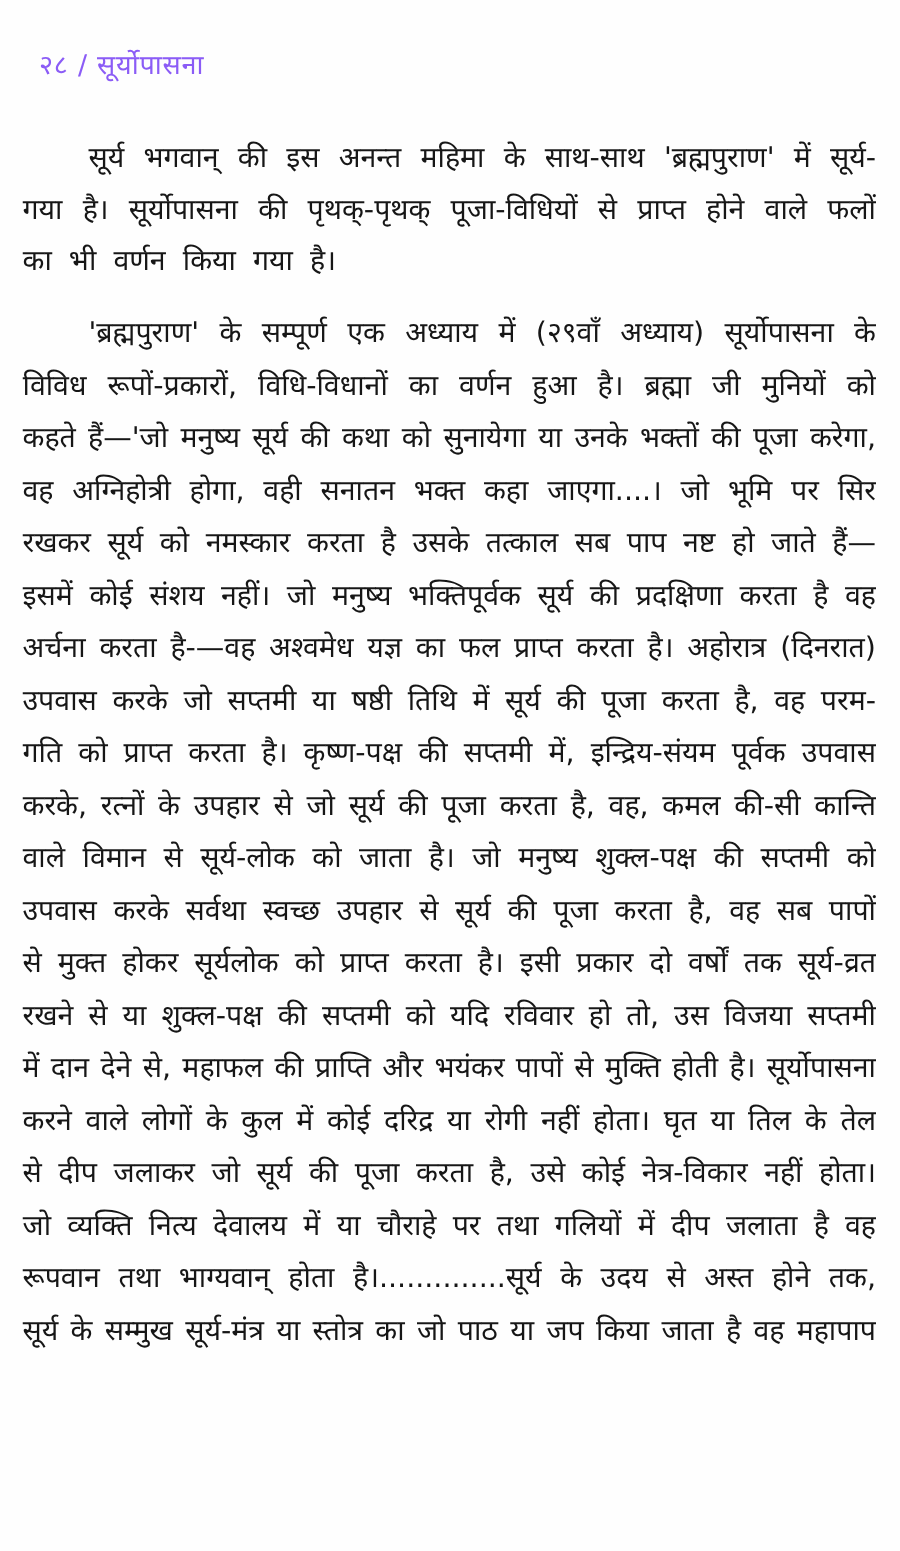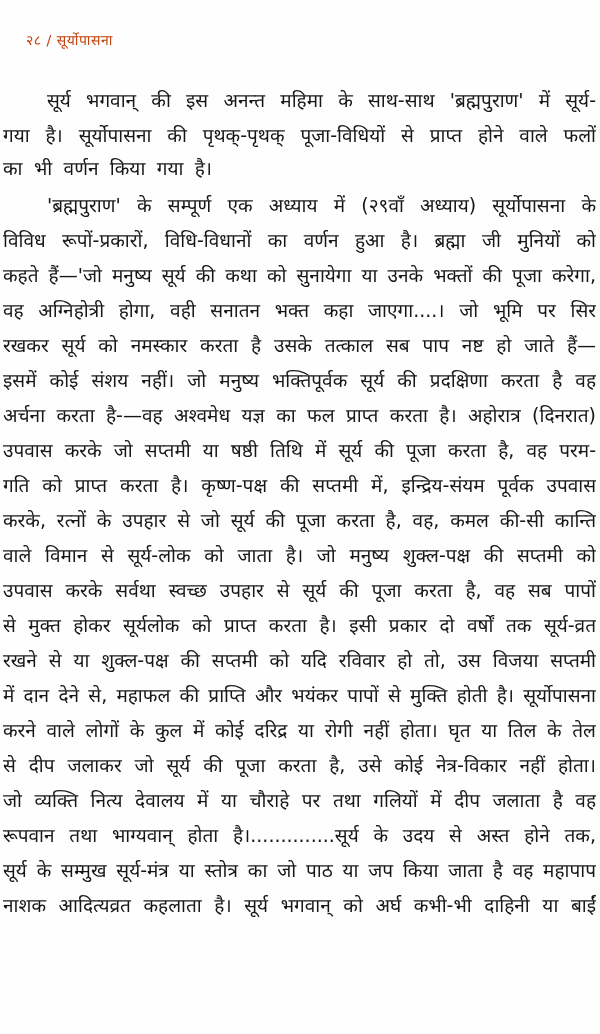--- a/index.html
+++ b/index.html
@@ -12,31 +12,31 @@
     width: 600px;
     height: 1034px;
     background: #fefefe;
     color: #161616;
     font-family: "DejaVu Sans", "Liberation Serif", serif;
     overflow: hidden;
     box-sizing: border-box;
   }
   .page-header {
     margin: 30px 0 0 26px;
-    font-size: 14px;
+    font-size: 18px;
     letter-spacing: 0.5px;
-    color: #c2410c;
+    color: #8b5cf6;
   }
   .page-body {
     margin: 34px 4px 0 3px;
     font-size: 19px;
     line-height: 35px;
   }
   .paragraph {
-    margin: 0;
+    margin: 12px;
   }
   .line {
     height: 35px;
     overflow: hidden;
     text-align: justify;
     text-align-last: justify;
     white-space: nowrap;
   }
   .line.first {
     text-indent: 44px;
@@ -72,16 +72,15 @@
         <div class="line">वाले विमान से सूर्य-लोक को जाता है। जो मनुष्य शुक्ल-पक्ष की सप्तमी को</div>
         <div class="line">उपवास करके सर्वथा स्वच्छ उपहार से सूर्य की पूजा करता है, वह सब पापों</div>
         <div class="line">से मुक्त होकर सूर्यलोक को प्राप्त करता है। इसी प्रकार दो वर्षों तक सूर्य-व्रत</div>
         <div class="line">रखने से या शुक्ल-पक्ष की सप्तमी को यदि रविवार हो तो, उस विजया सप्तमी</div>
         <div class="line">में दान देने से, महाफल की प्राप्ति और भयंकर पापों से मुक्ति होती है। सूर्योपासना</div>
         <div class="line">करने वाले लोगों के कुल में कोई दरिद्र या रोगी नहीं होता। घृत या तिल के तेल</div>
         <div class="line">से दीप जलाकर जो सूर्य की पूजा करता है, उसे कोई नेत्र-विकार नहीं होता।</div>
         <div class="line">जो व्यक्ति नित्य देवालय में या चौराहे पर तथा गलियों में दीप जलाता है वह</div>
         <div class="line">रूपवान तथा भाग्यवान् होता है।..............सूर्य के उदय से अस्त होने तक,</div>
         <div class="line">सूर्य के सम्मुख सूर्य-मंत्र या स्तोत्र का जो पाठ या जप किया जाता है वह महापाप</div>
-        <div class="line">नाशक आदित्यव्रत कहलाता है। सूर्य भगवान् को अर्घ कभी-भी दाहिनी या बाईं</div>
       </div>
     </div>
 </div>
 
 </body></html>

